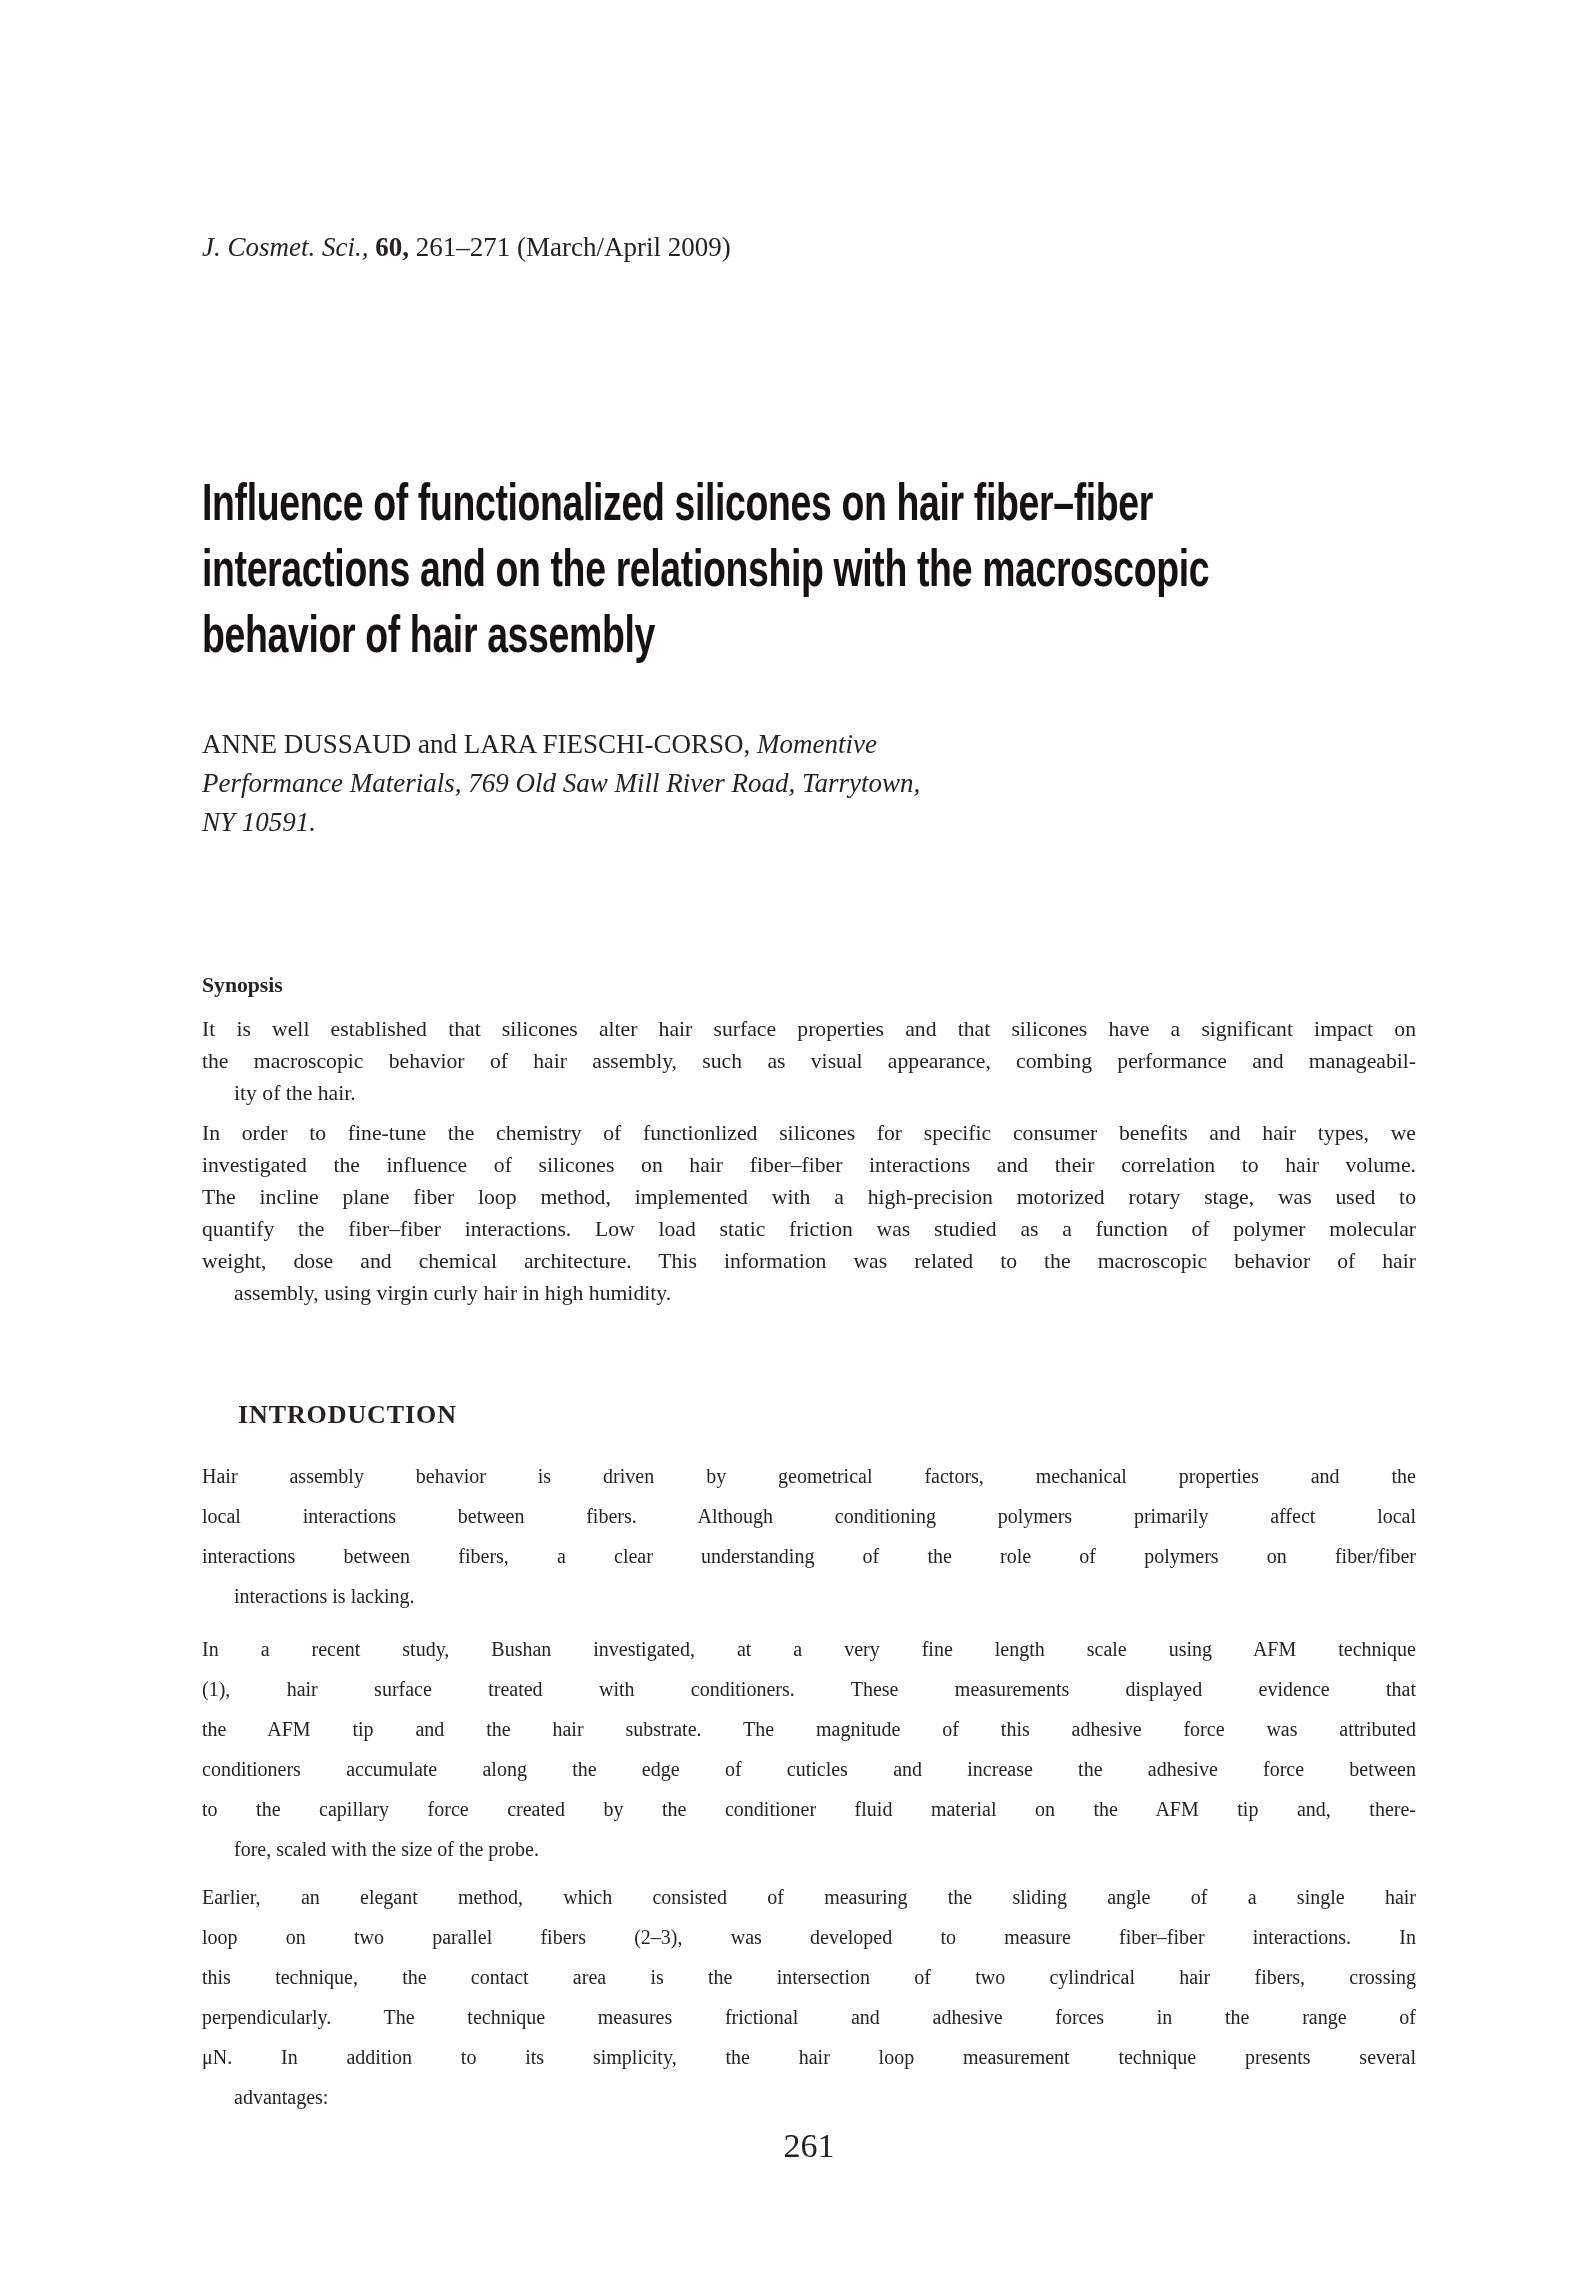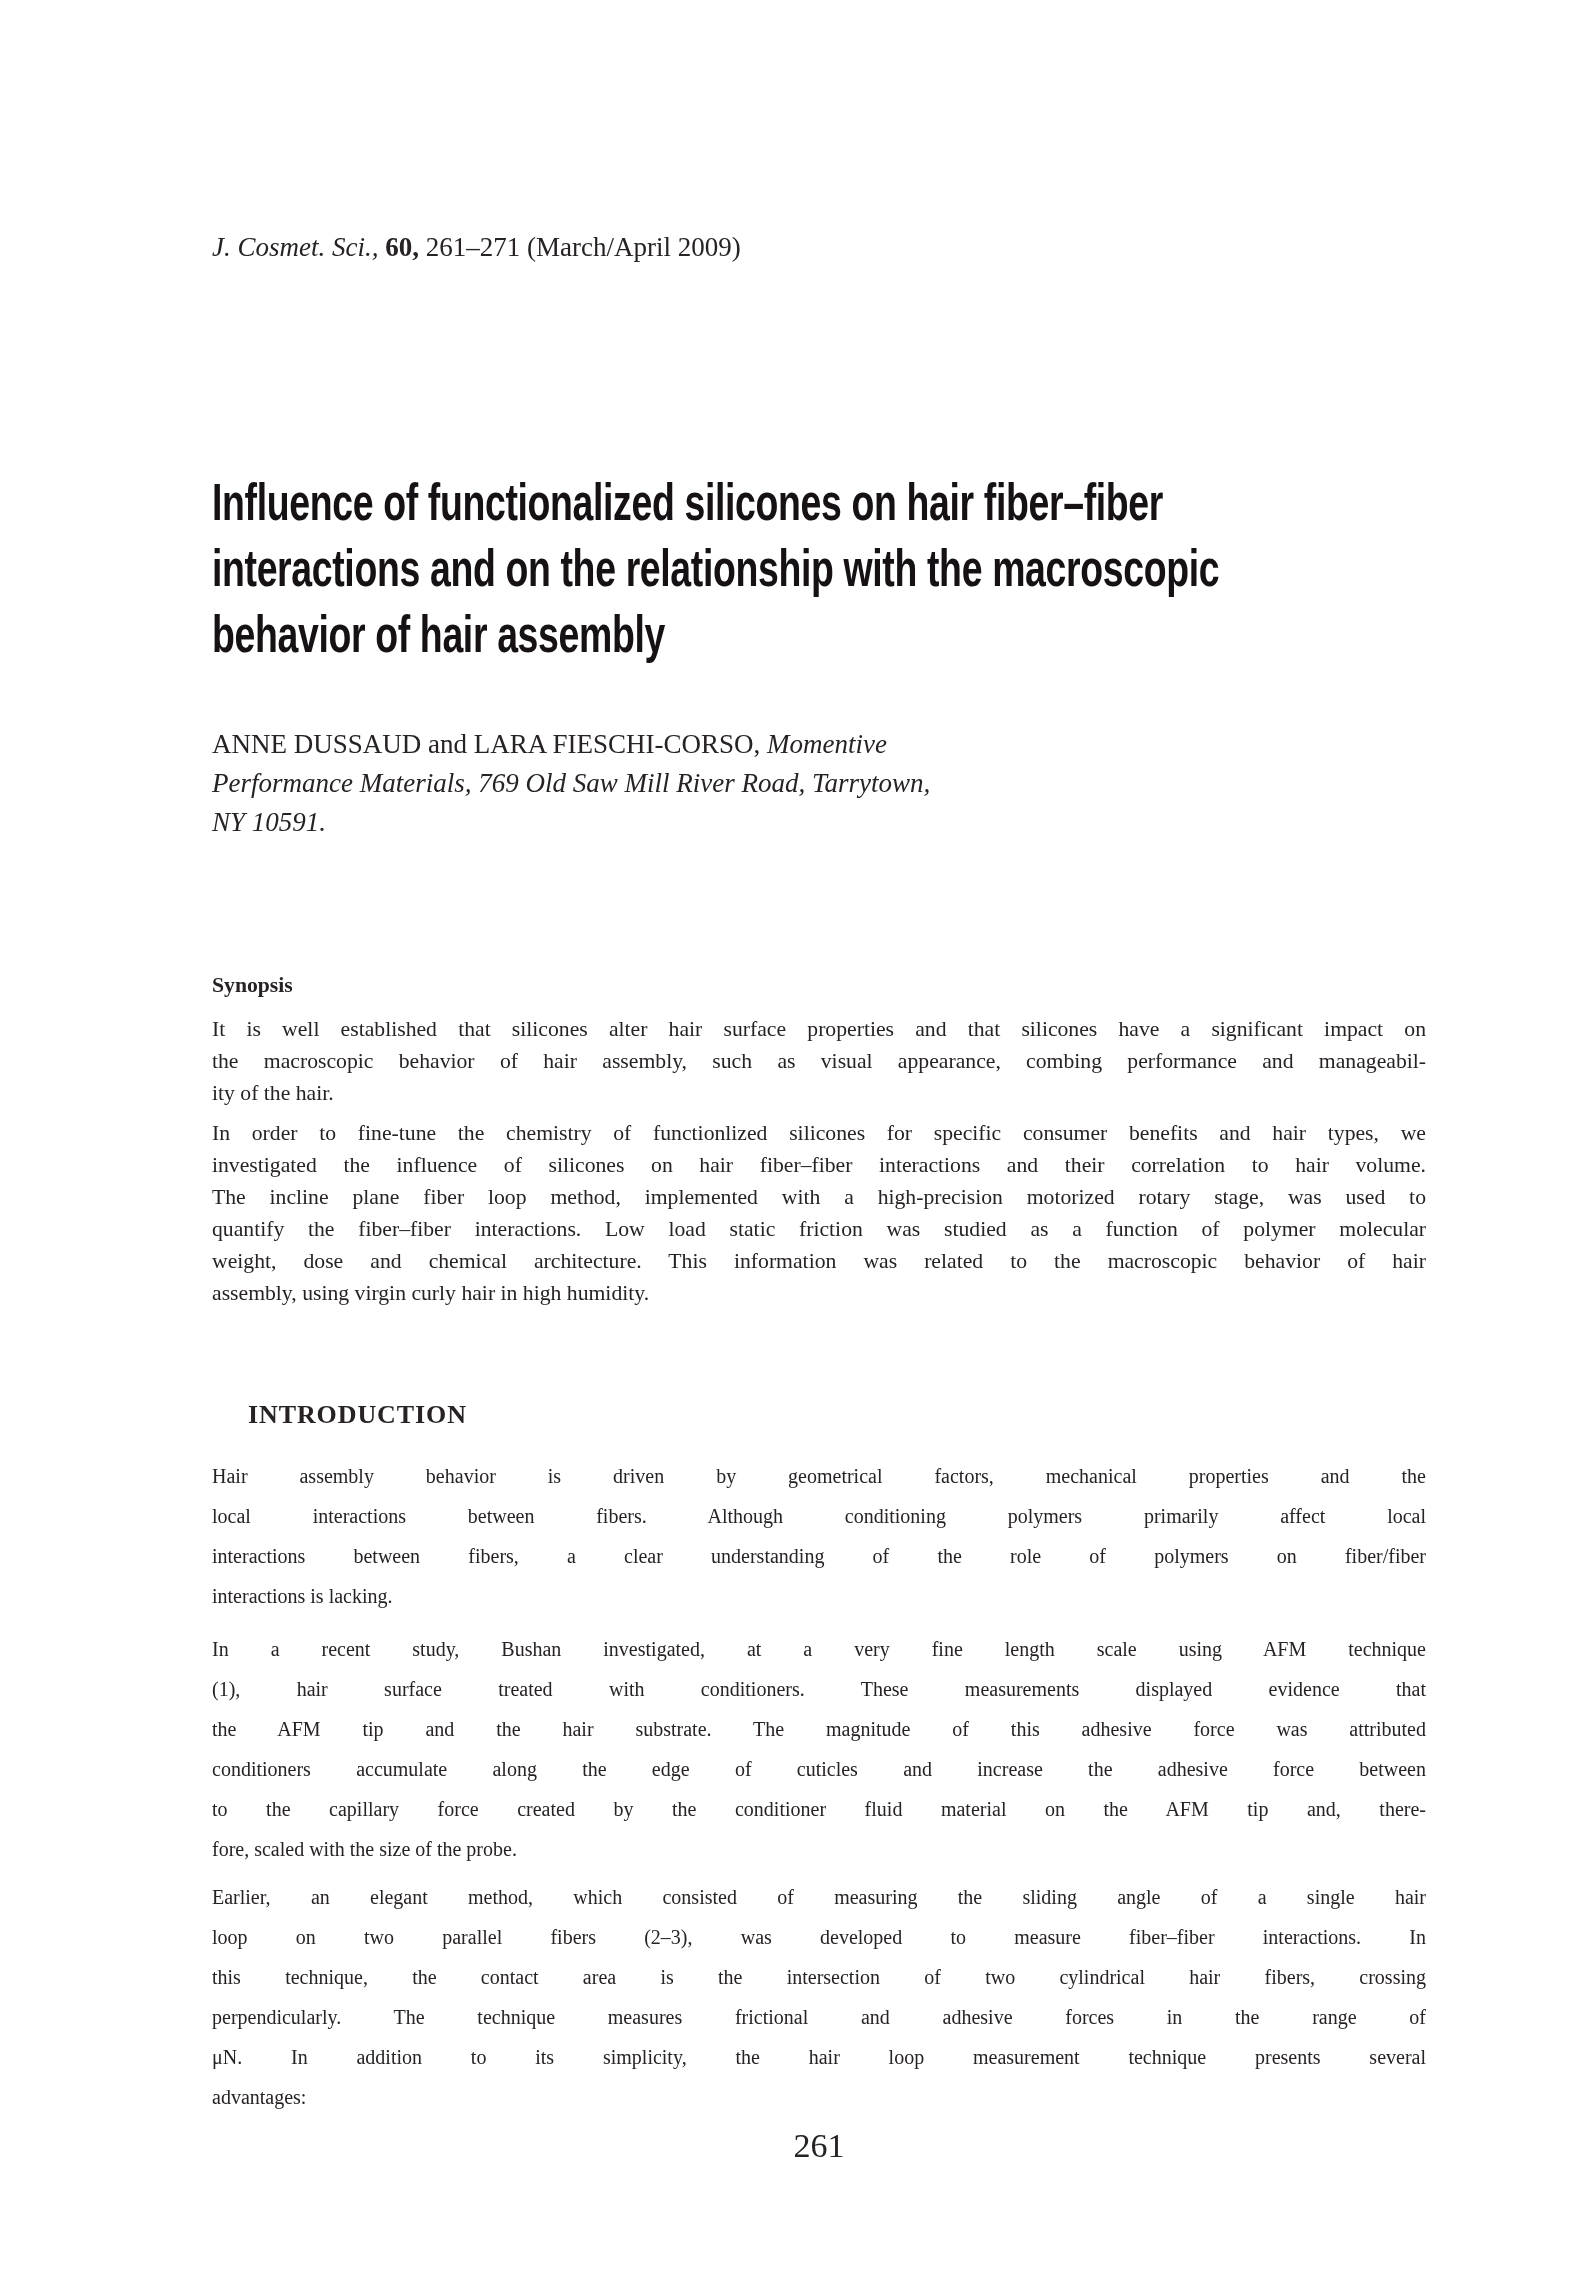--- a/index.html
+++ b/index.html
@@ -7,21 +7,21 @@
     position: relative;
     width: 1589px;
     height: 2295px;
     background: #ffffff;
     font-family: "Liberation Serif", serif;
     color: #272225;
     overflow: hidden;
   }
   .block {
     position: absolute;
-    left: 212px;
+    left: 202px;
     width: 1214px;
   }
   .header-line { font-size: 27px; line-height: 34px; white-space: nowrap; }
   .i { font-style: italic; }
   .b { font-weight: bold; }
 
   .title-line {
     font-family: "Liberation Sans", sans-serif;
     font-weight: bold;
     font-size: 52px;
@@ -35,21 +35,21 @@
 
   .authors-block { font-size: 27px; line-height: 39px; }
 
   .syn-head { font-size: 21.7px; line-height: 32px; font-weight: bold; }
   .syn-text { font-size: 21.7px; line-height: 32px; }
 
   .intro-head { font-size: 26px; line-height: 40px; font-weight: bold; letter-spacing: 0.9px; margin-left: 36px; }
   .body-text { font-size: 20px; line-height: 40px; }
 
   .jl { text-align: justify; text-align-last: justify; }
-  .jl-last { text-align: justify; text-align-last: left; }
+  .jl-last { text-align: justify; text-align-last: left; margin-left: 32px; }
 
   .pagenum { text-align: center; font-size: 34px; line-height: 40px; }
 </style>
 </head>
 <body>
 
 <div class="page">
 
   <div class="block header-line" style="top:230px">
     <span class="i">J. Cosmet. Sci., </span><span class="b">60, </span><span>261–271 (March/April 2009)</span>

